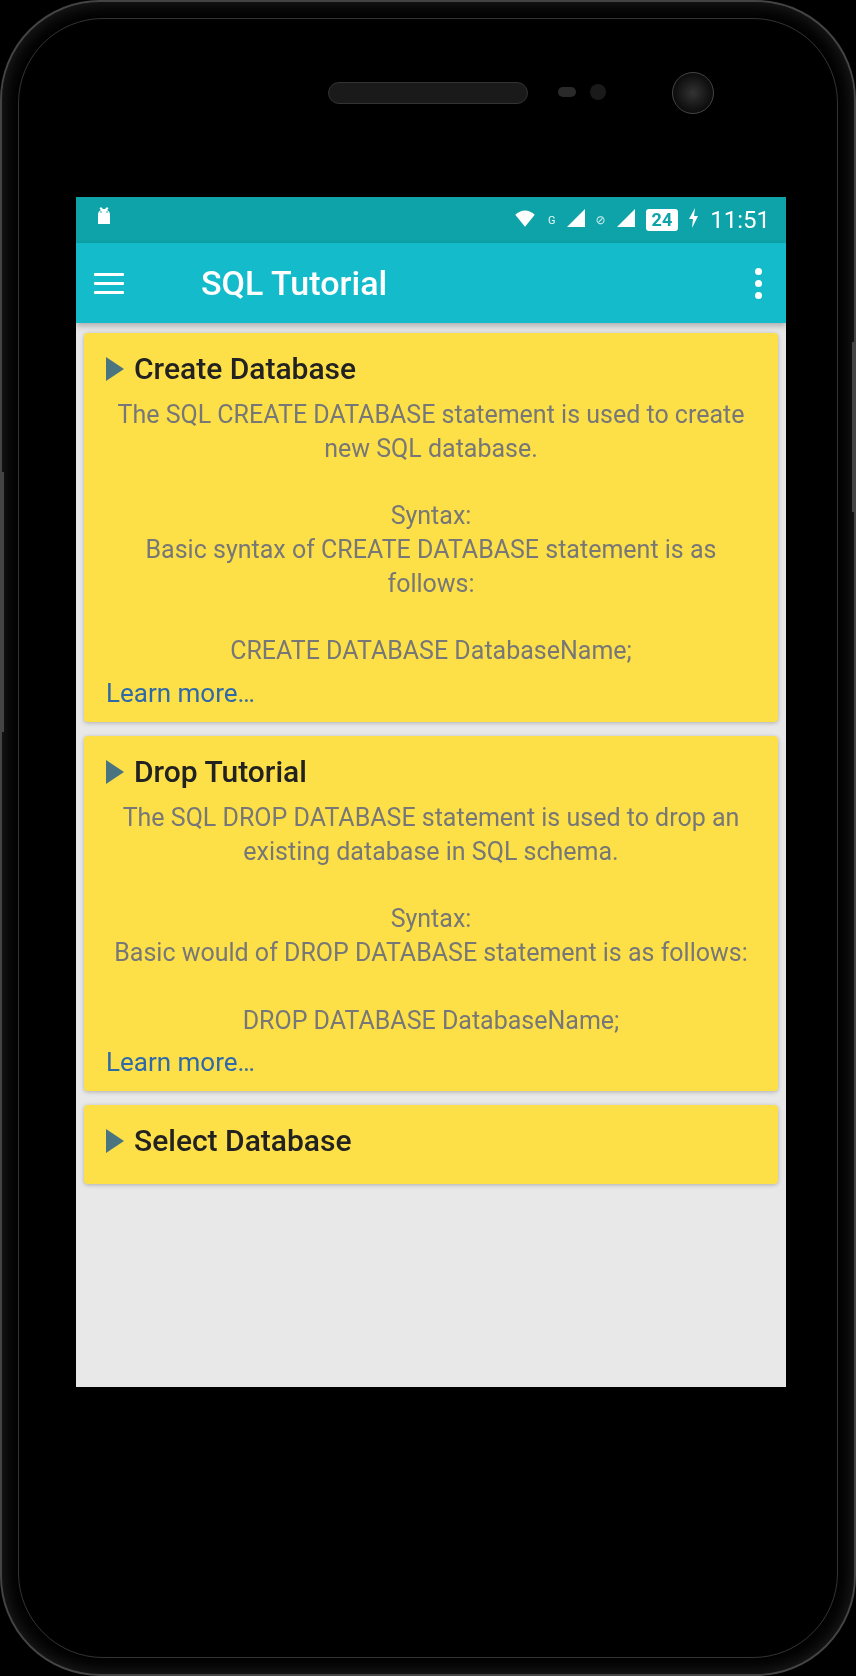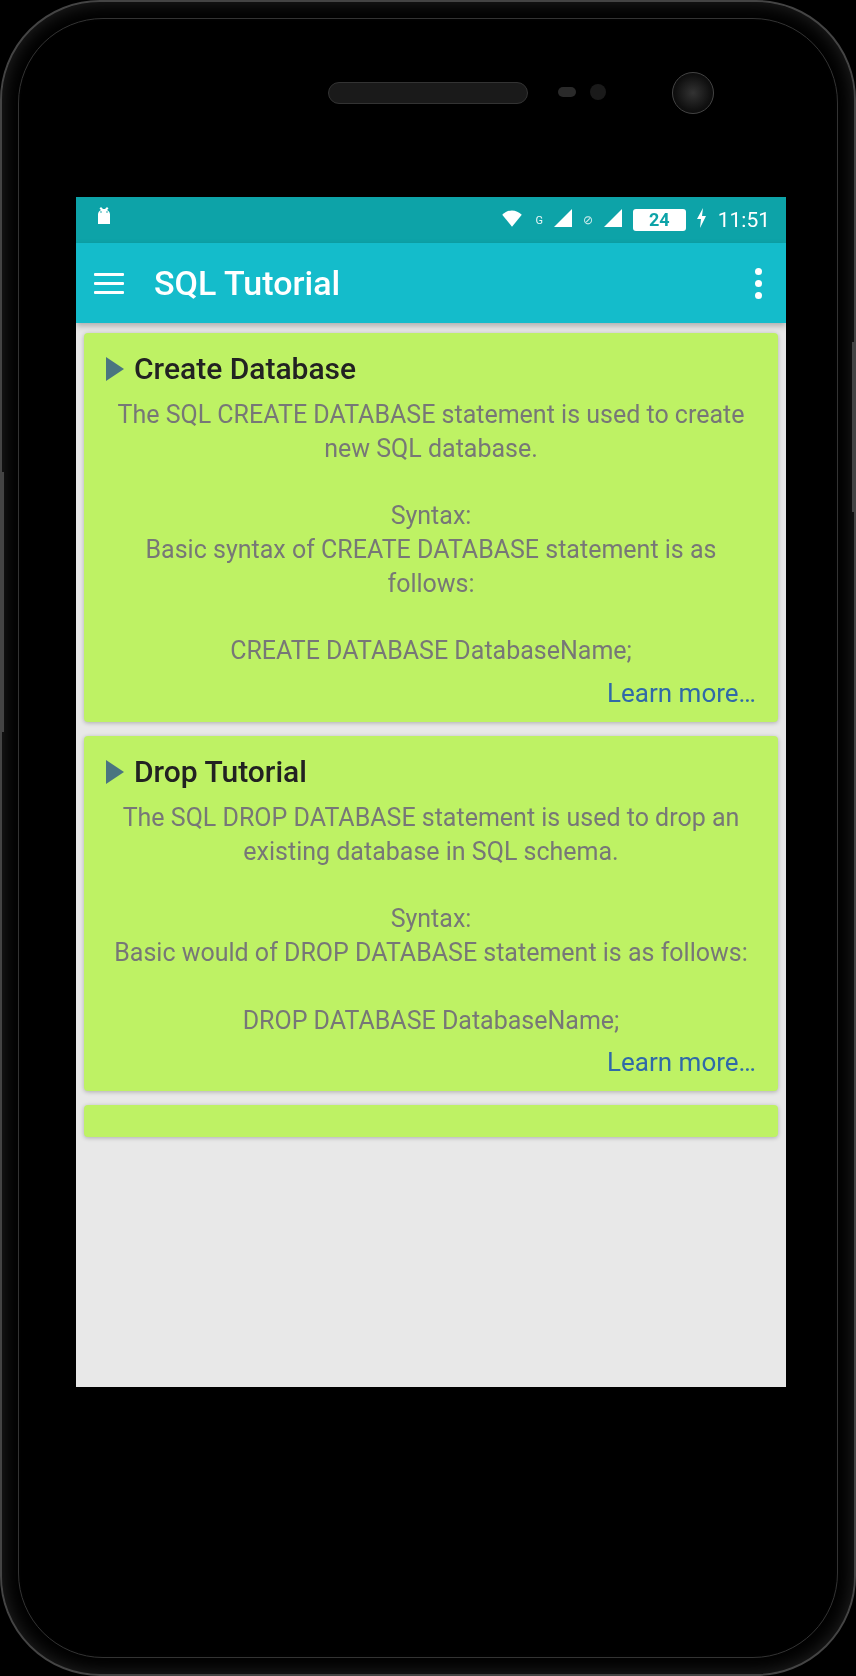--- a/index.html
+++ b/index.html
@@ -91,60 +91,61 @@
     align-items: center;
     padding: 0 16px;
     color: #fff;
     font-size: 22px;
   }
   .status-left { display: flex; align-items: center; }
   .status-right { margin-left: auto; display: flex; align-items: center; gap: 10px; }
   .battery-box {
     background: #fff;
     color: #0da3a8;
-    padding: 0 16px;
+    padding: 0 6px;
     border-radius: 3px;
     font-size: 18px;
     font-weight: 700;
     line-height: 22px;
   }
   .app-bar {
     height: 80px;
     background: #14bccb;
     display: flex;
     align-items: center;
     padding: 0 18px;
     color: #fff;
     box-shadow: 0 3px 6px rgba(0,0,0,0.25);
     position: relative;
     z-index: 2;
+    gap: 47px;
   }
   .hamburger { width: 30px; display: flex; flex-direction: column; gap: 6px; cursor: pointer; }
   .hamburger span { height: 3px; background: #fff; border-radius: 1px; }
   .app-title { font-size: 34px; font-weight: 500; margin-left: 30px; color: #fff; }
   .overflow-menu { margin-left: auto; display: flex; flex-direction: column; gap: 5px; padding: 6px; cursor: pointer; }
   .overflow-menu span { width: 7px; height: 7px; background: #fff; border-radius: 50%; }
   .content { padding: 10px 8px; height: calc(100% - 126px); overflow: hidden; background: #e8e8e8; }
   .card {
-    background: #bef264;
+    background: #fde047;
     border-radius: 4px;
     margin-bottom: 14px;
     padding: 18px 22px 14px 22px;
     box-shadow: 0 1px 4px rgba(0,0,0,0.25);
   }
   .card-header { display: flex; align-items: center; gap: 10px; margin-bottom: 12px; }
   .play-triangle {
     width: 0; height: 0;
     border-top: 12px solid transparent;
     border-bottom: 12px solid transparent;
     border-left: 18px solid #4a7580;
   }
   .card-title { font-size: 30px; font-weight: 500; color: #222; }
   .card-body { font-size: 25px; color: #777; line-height: 1.35; white-space: pre-line; text-align: center; }
-  .card-action { text-align: right; margin-top: 10px; }
+  .card-action { text-align: left; margin-top: 10px; }
   .learn-more { color: #3069a8; font-size: 26px; text-decoration: none; font-weight: 400; }
   .tiny-g { font-size: 11px; opacity: 0.9; vertical-align: top; }
   .no-icon { font-size: 12px; opacity: 0.8; }
 </style>
 </head>
 <body>
 
 <div class="phone-frame">
   <div class="speaker"></div>
   <div class="sensor-group">
@@ -184,21 +185,21 @@
           <svg width="20" height="20" viewBox="0 0 20 20" fill="#fff">
               <path d="M1 19h18V1L1 19z"></path>
             </svg>
         </span>
         <span class="battery-box">24</span>
         <span>
           <svg width="12" height="20" viewBox="0 0 12 20" fill="#fff">
               <path d="M7 0L1 11h4l-1 9 6-12H6l1-8z"></path>
             </svg>
         </span>
-        <span style="font-size:21px;">11:51</span>
+        <span style="font-size:24px;">11:51</span>
       </div>
     </div>
 
     <div class="app-bar">
       <div class="hamburger">
         <span></span>
           <span></span>
           <span></span>
       </div>
       <div class="app-title">SQL Tutorial</div>
@@ -237,18 +238,22 @@
 Syntax:
 Basic would of DROP DATABASE statement is as follows:
 
 DROP DATABASE DatabaseName;</div>
         <div class="card-action">
           <a class="learn-more">Learn more…</a>
         </div>
       </div>
 
       <div class="card">
+        <div class="card-header">
+          <div class="play-triangle"></div>
+          <div class="card-title">Select Database</div>
+        </div>
       </div>
 
     </div>
 
   </div>
 </div>
 
 </body></html>

